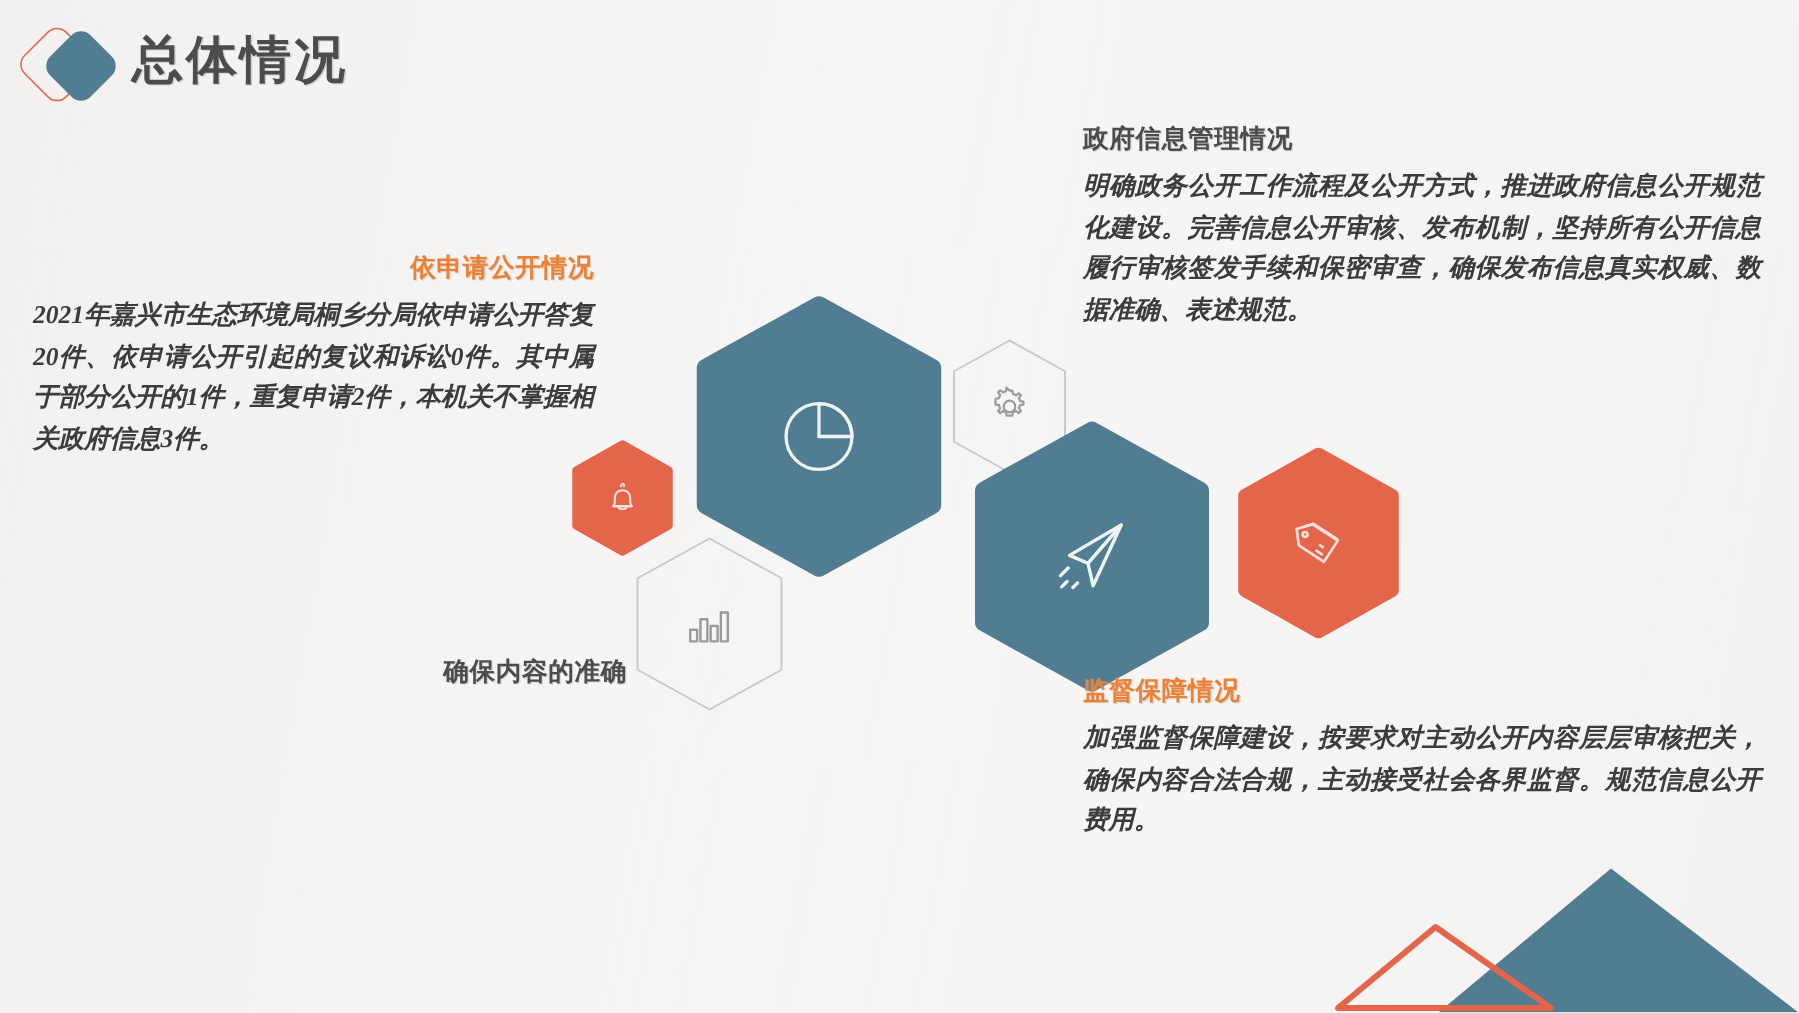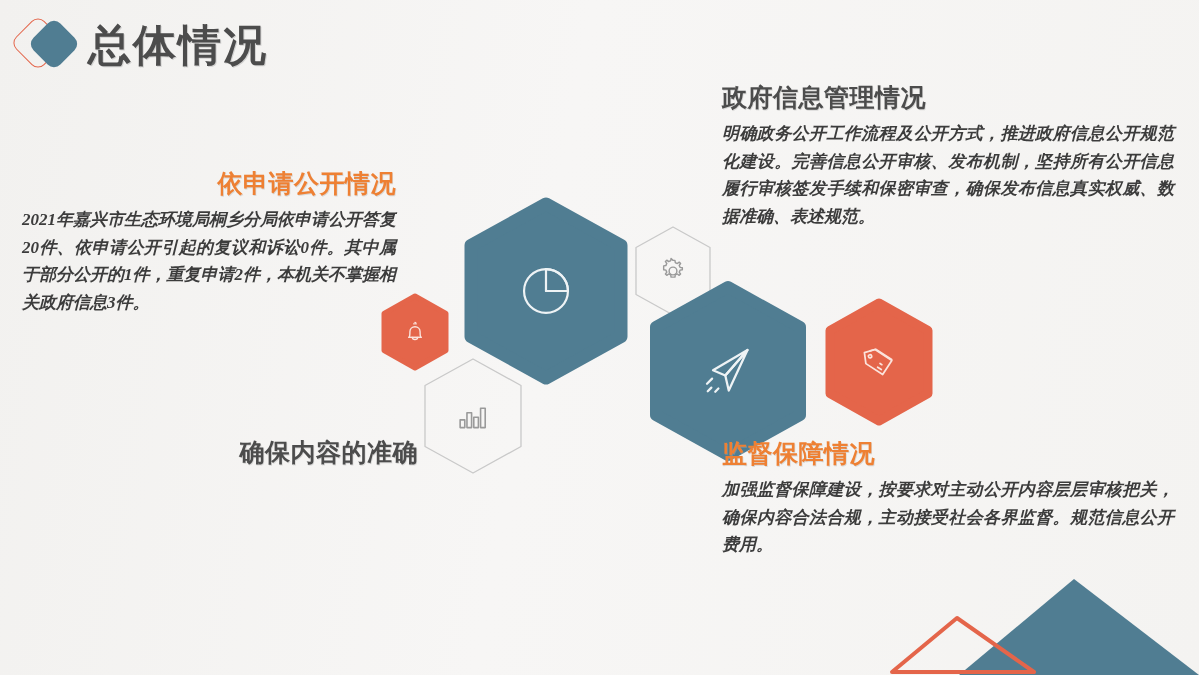--- a/index.html
+++ b/index.html
@@ -55,33 +55,33 @@
     background: #507d92;
     border-radius: 9px;
     transform: rotate(45deg);
   }
   .page-title {
     position: absolute;
     left: 88px;
     top: 17px;
     font-family: "Liberation Sans", "DejaVu Sans", sans-serif;
     font-weight: bold;
-    font-size: 43px;
+    font-size: 34px;
     letter-spacing: 2px;
     color: #4c4c4c;
     text-shadow: 1px 1px 0 rgba(170,170,170,0.45);
     white-space: nowrap;
   }
 
   
   .block { position: absolute; }
   .block .blk-title {
     font-family: "Liberation Sans", "DejaVu Sans", sans-serif;
     font-weight: bold;
-    font-size: 25px;
+    font-size: 17px;
     letter-spacing: 0.5px;
     line-height: 1.25;
     margin: 0 0 7px 0;
     text-shadow: 0.8px 0.8px 0 rgba(175,175,175,0.4);
     white-space: nowrap;
   }
   .blk-title.orange { color: #ee8033; }
   .blk-title.dark   { color: #4c4c4c; }
   .align-right .blk-title { text-align: right; }
   .align-left  .blk-title { text-align: left; }
@@ -97,21 +97,21 @@
     font-style: italic;
   }
 
   
   #block-apply { left: 22px; top: 168px; width: 374px; }
   
   #block-gov   { left: 722px; top: 82px;  width: 452px; }
   
   #block-plat  { left: 12px;  top: 437px; width: 406px; }
   
-  #block-super { left: 722px; top: 438px; width: 452px; }
+  #block-super { left: 722px; top: 450px; width: 452px; }
 
   
   .hex {
     position: absolute;
     display: flex;
     align-items: center;
     justify-content: center;
   }
   .hex svg { display: block; overflow: visible; }
   .hex .glyph {

